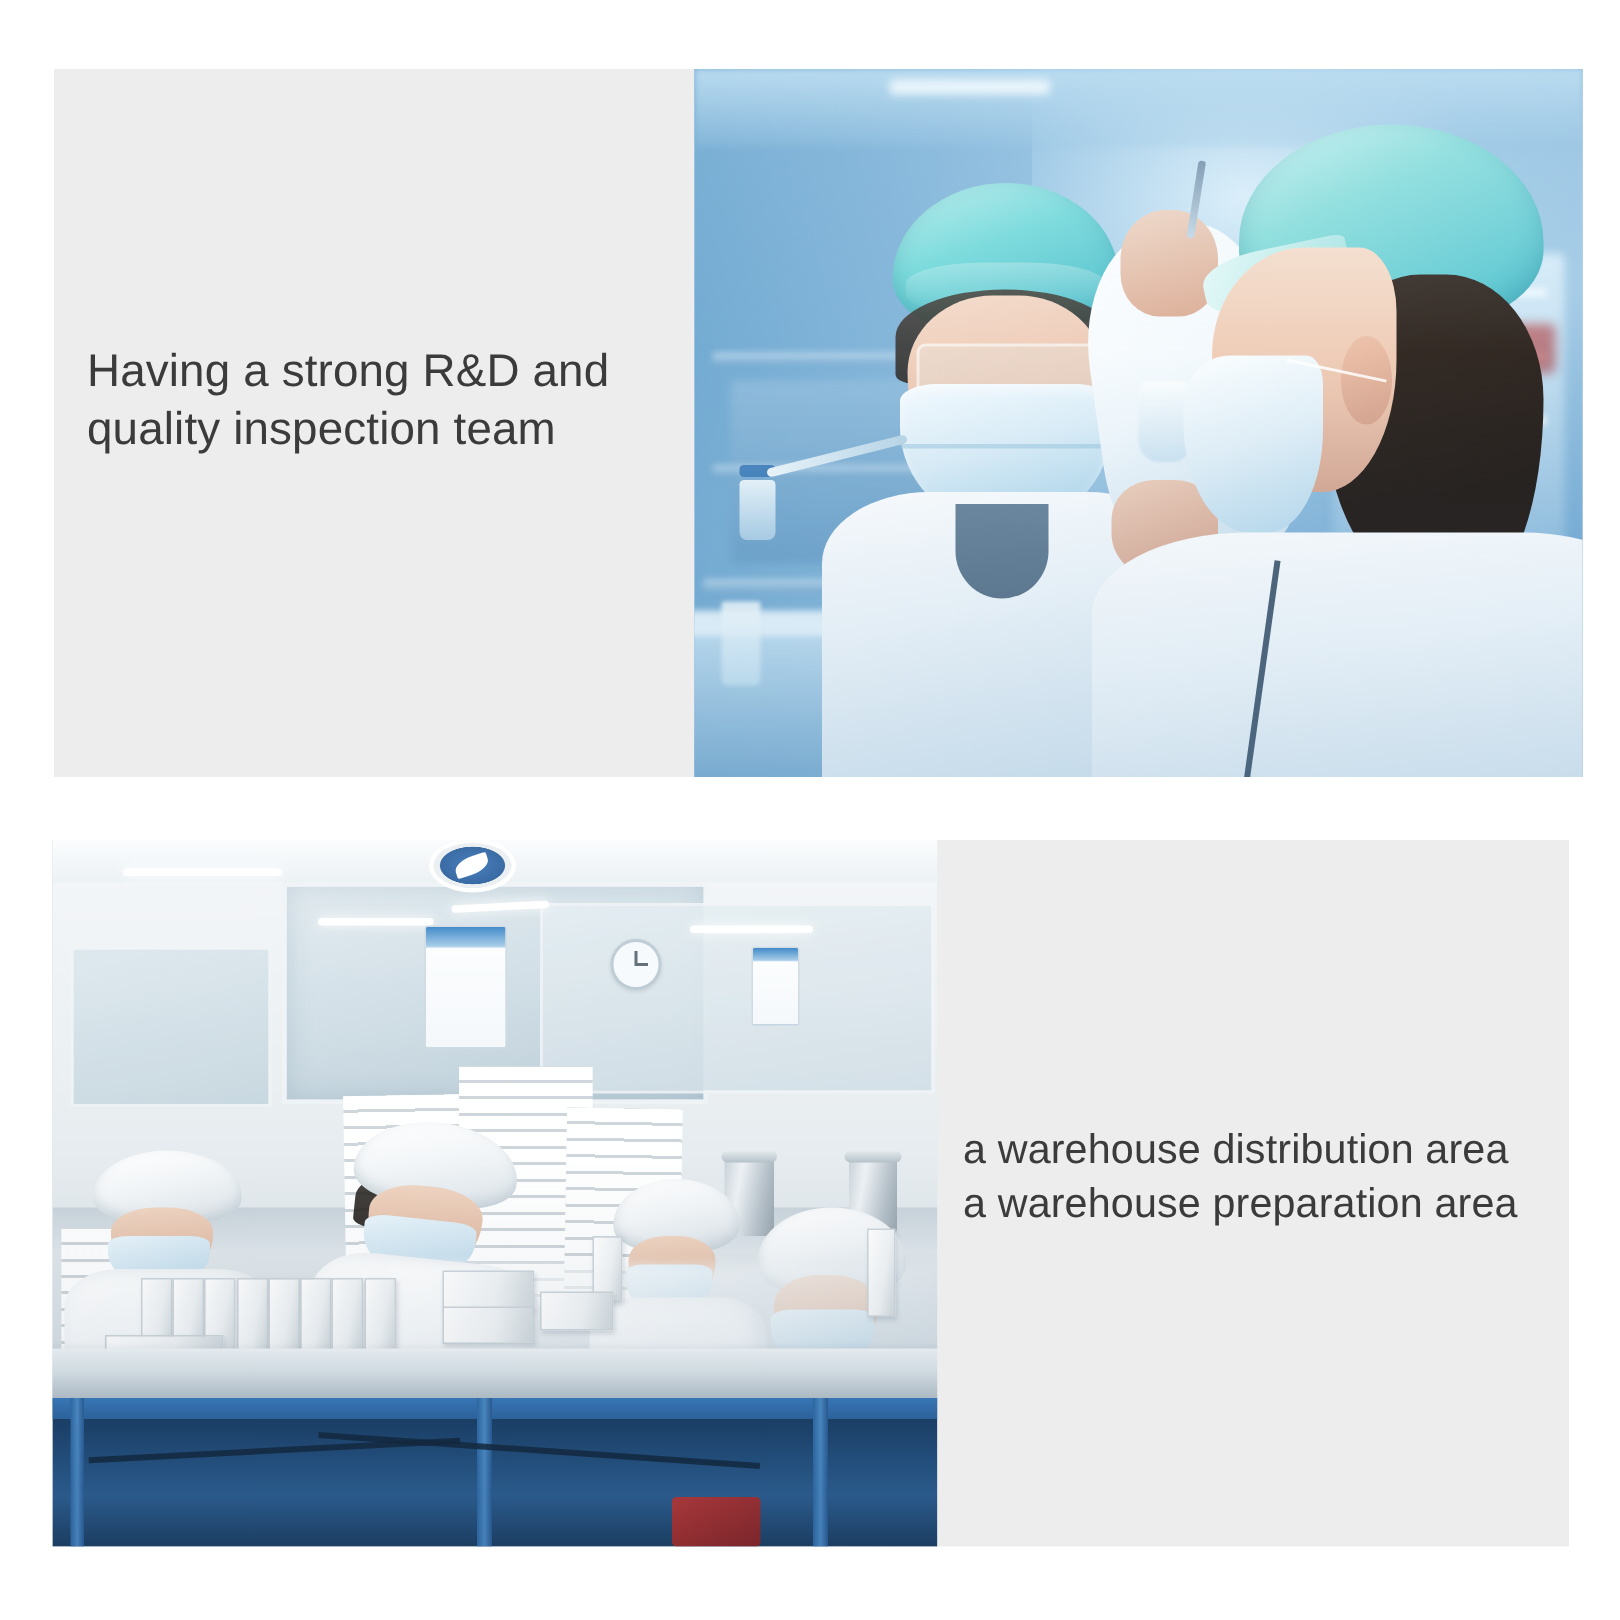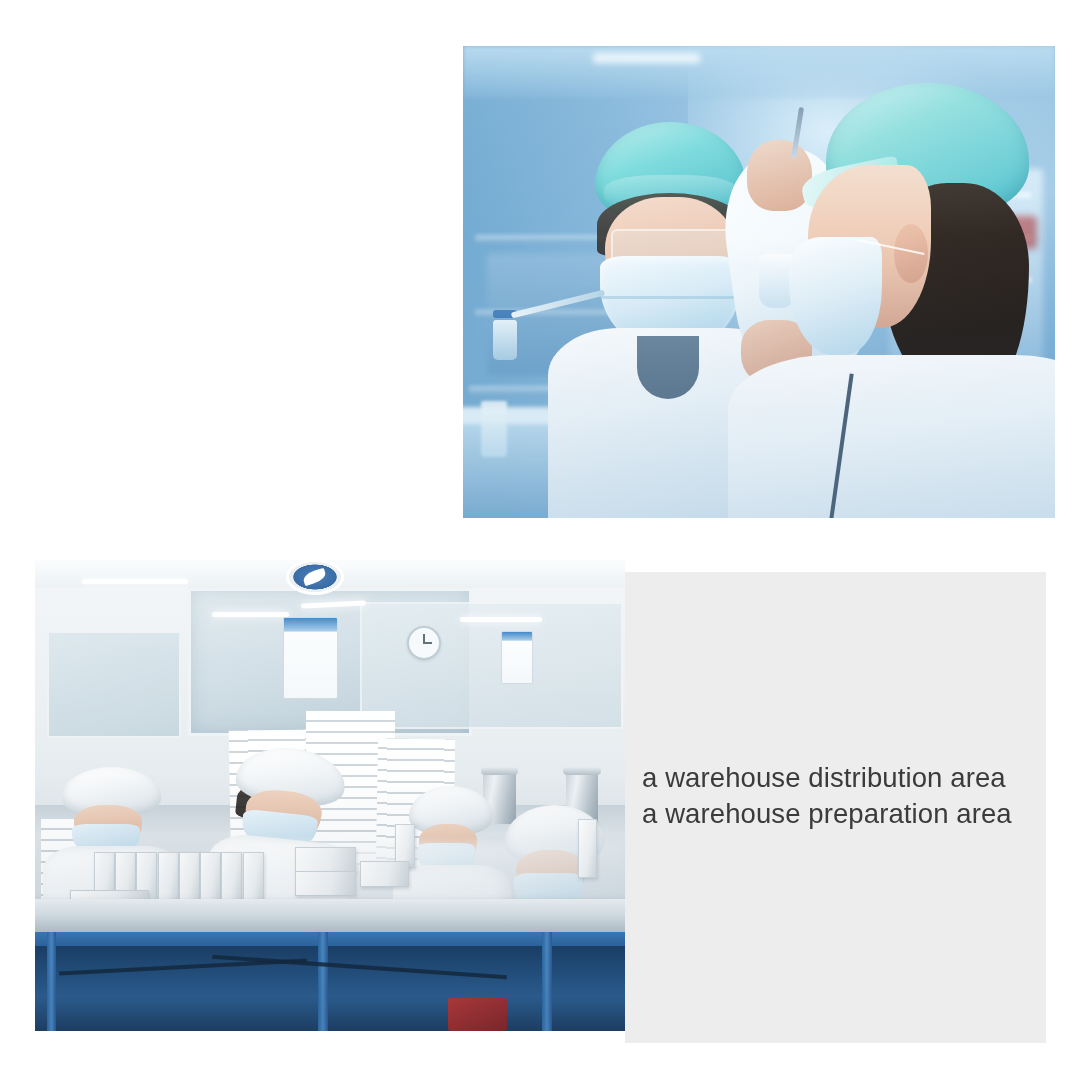--- a/index.html
+++ b/index.html
@@ -74,21 +74,21 @@
     position: absolute;
     left: 0; top: 0;
     width: 590px;
     height: 471px;
     overflow: hidden;
     background: #cfd6dc;
   }
   .panel-gray-bottom {
     position: absolute;
     left: 590px;
-    top: 12px;
+    top: 0;
     width: 421px;
     height: 471px;
     background: #ededed;
   }
   .caption-bottom {
     position: absolute;
     left: 17px;
     top: 188px;
     width: 410px;
     color: #3b3b3b;
@@ -511,20 +511,24 @@
     pointer-events:none;
   }
 </style>
 </head>
 <body>
 
 <div class="page">
 
   <div class="block-top">
 
+    <div class="panel-gray-top">
+      <div class="caption-top">Having a strong R&amp;D and
+quality inspection team</div>
+    </div>
 
     <div class="photo-top">
       <div class="lab-scene">
         <div class="lab-bg"></div>
         <div class="lab-wallpanel"></div>
         <div class="lab-ceiling"></div>
         <div class="lab-light"></div>
         <div class="lab-cabinet"></div>
         <div class="lab-shelf s1"></div>
         <div class="lab-shelf s2"></div>

